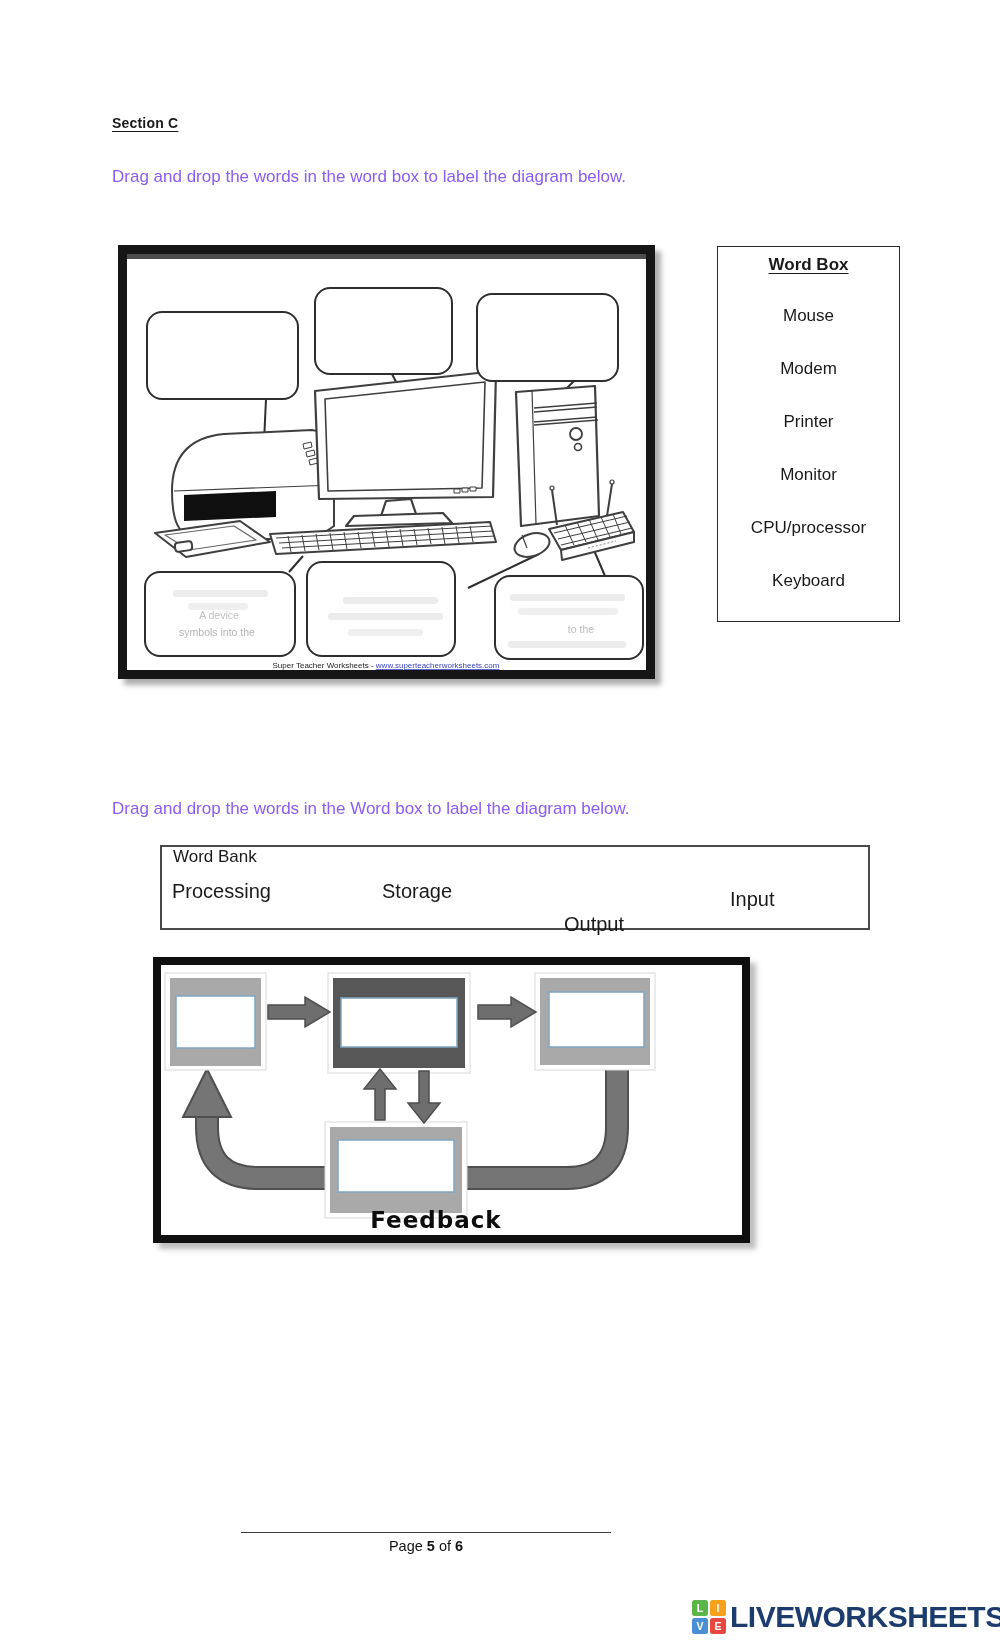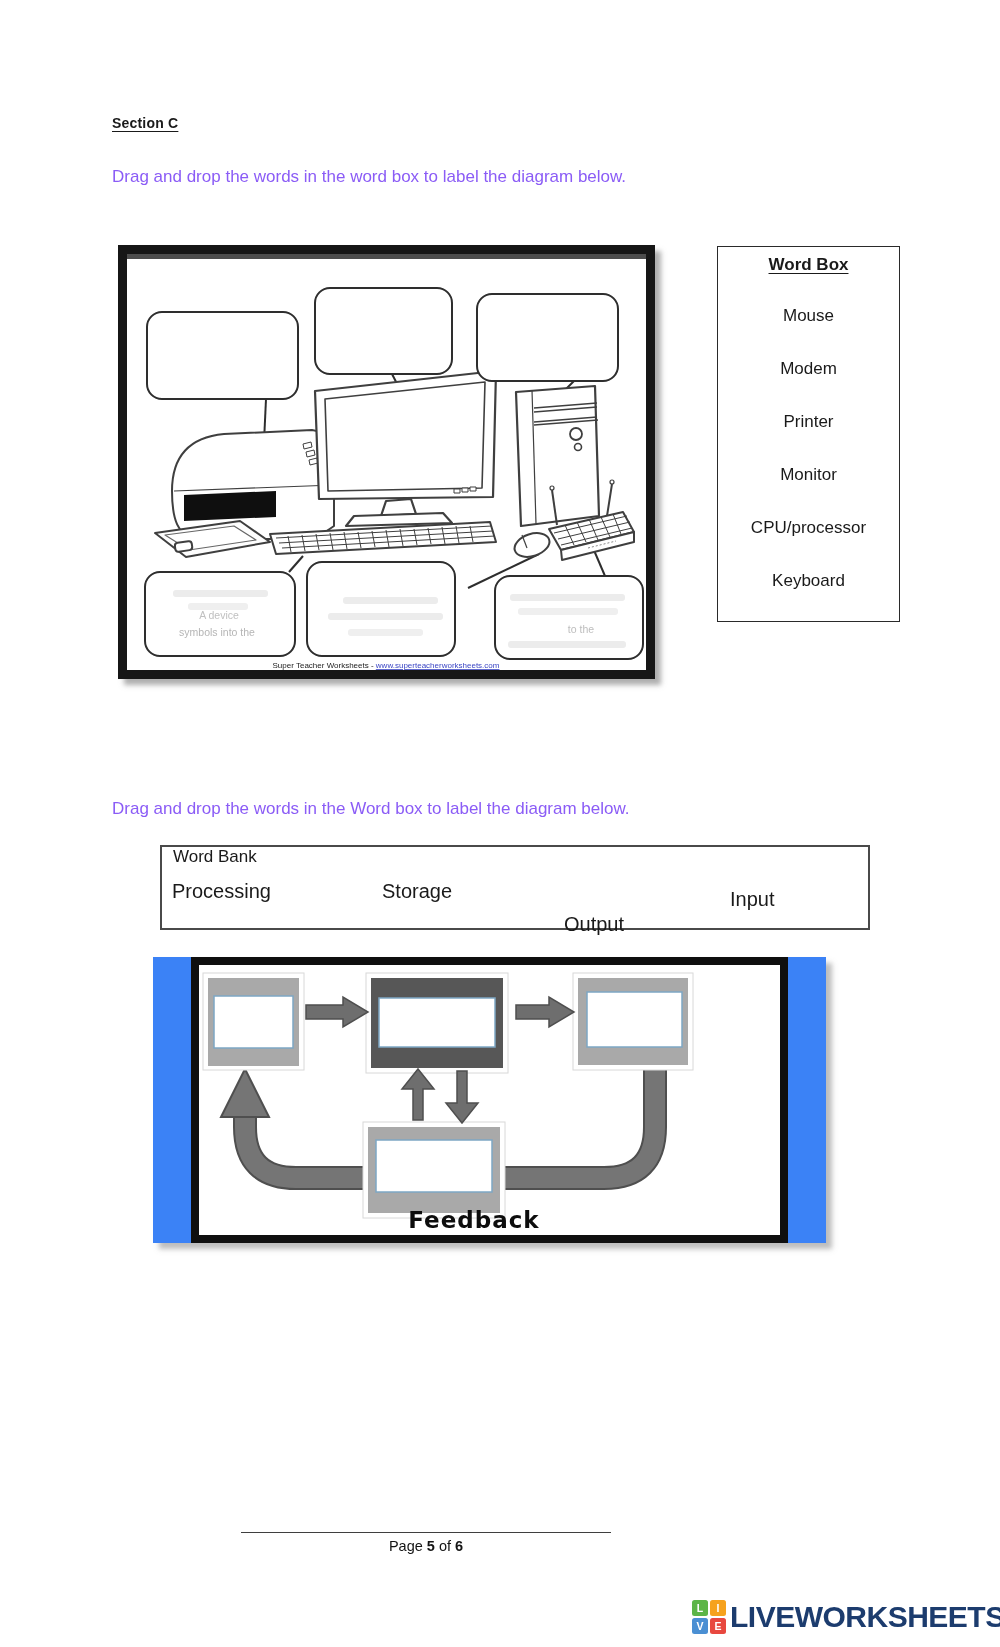--- a/index.html
+++ b/index.html
@@ -27,22 +27,22 @@
   .wb-w3{top:218px;} .wb-w4{top:271px;} .wb-w5{top:324px;}
 
   
   .wordbank{position:absolute;left:160px;top:845px;width:710px;height:85px;
         border:2px solid #4a4a4a;background:#fff;box-sizing:border-box;}
   .wordbank .wbk-title{position:absolute;left:11px;top:0;font-size:17px;}
   .wordbank .wbk-word{position:absolute;top:33px;font-size:20px;cursor:grab;}
   .wbk-w0{left:10px;} .wbk-w1{left:220px;} .wbk-w2{left:402px;margin-top:33px;} .wbk-w3{left:568px;margin-top:8px;}
 
   
-  .diagram2{position:absolute;left:153px;top:957px;width:673px;height:286px;
-        box-shadow:6px 6px 5px rgba(125,125,125,.5);background:#3b82f6;}
+  .diagram2{position:absolute;left:153px;top:957px;width:597px;height:286px;
+        box-shadow:6px 6px 5px rgba(125,125,125,.5);background:#a16207;}
   .diagram2 svg{display:block;width:100%;height:100%;}
 
   
   .footer{position:absolute;left:0;top:1532px;width:852px;text-align:center;}
   .footer .rule{display:block;width:370px;margin:0 auto;border-top:1.5px solid #3f3f3f;}
   .footer .ptext{display:block;margin-top:5px;font-size:14.5px;color:#141414;}
   .footer b{font-weight:bold;}
 
   
   .brand{position:absolute;left:692px;top:1600px;display:flex;align-items:center;gap:4px;}

